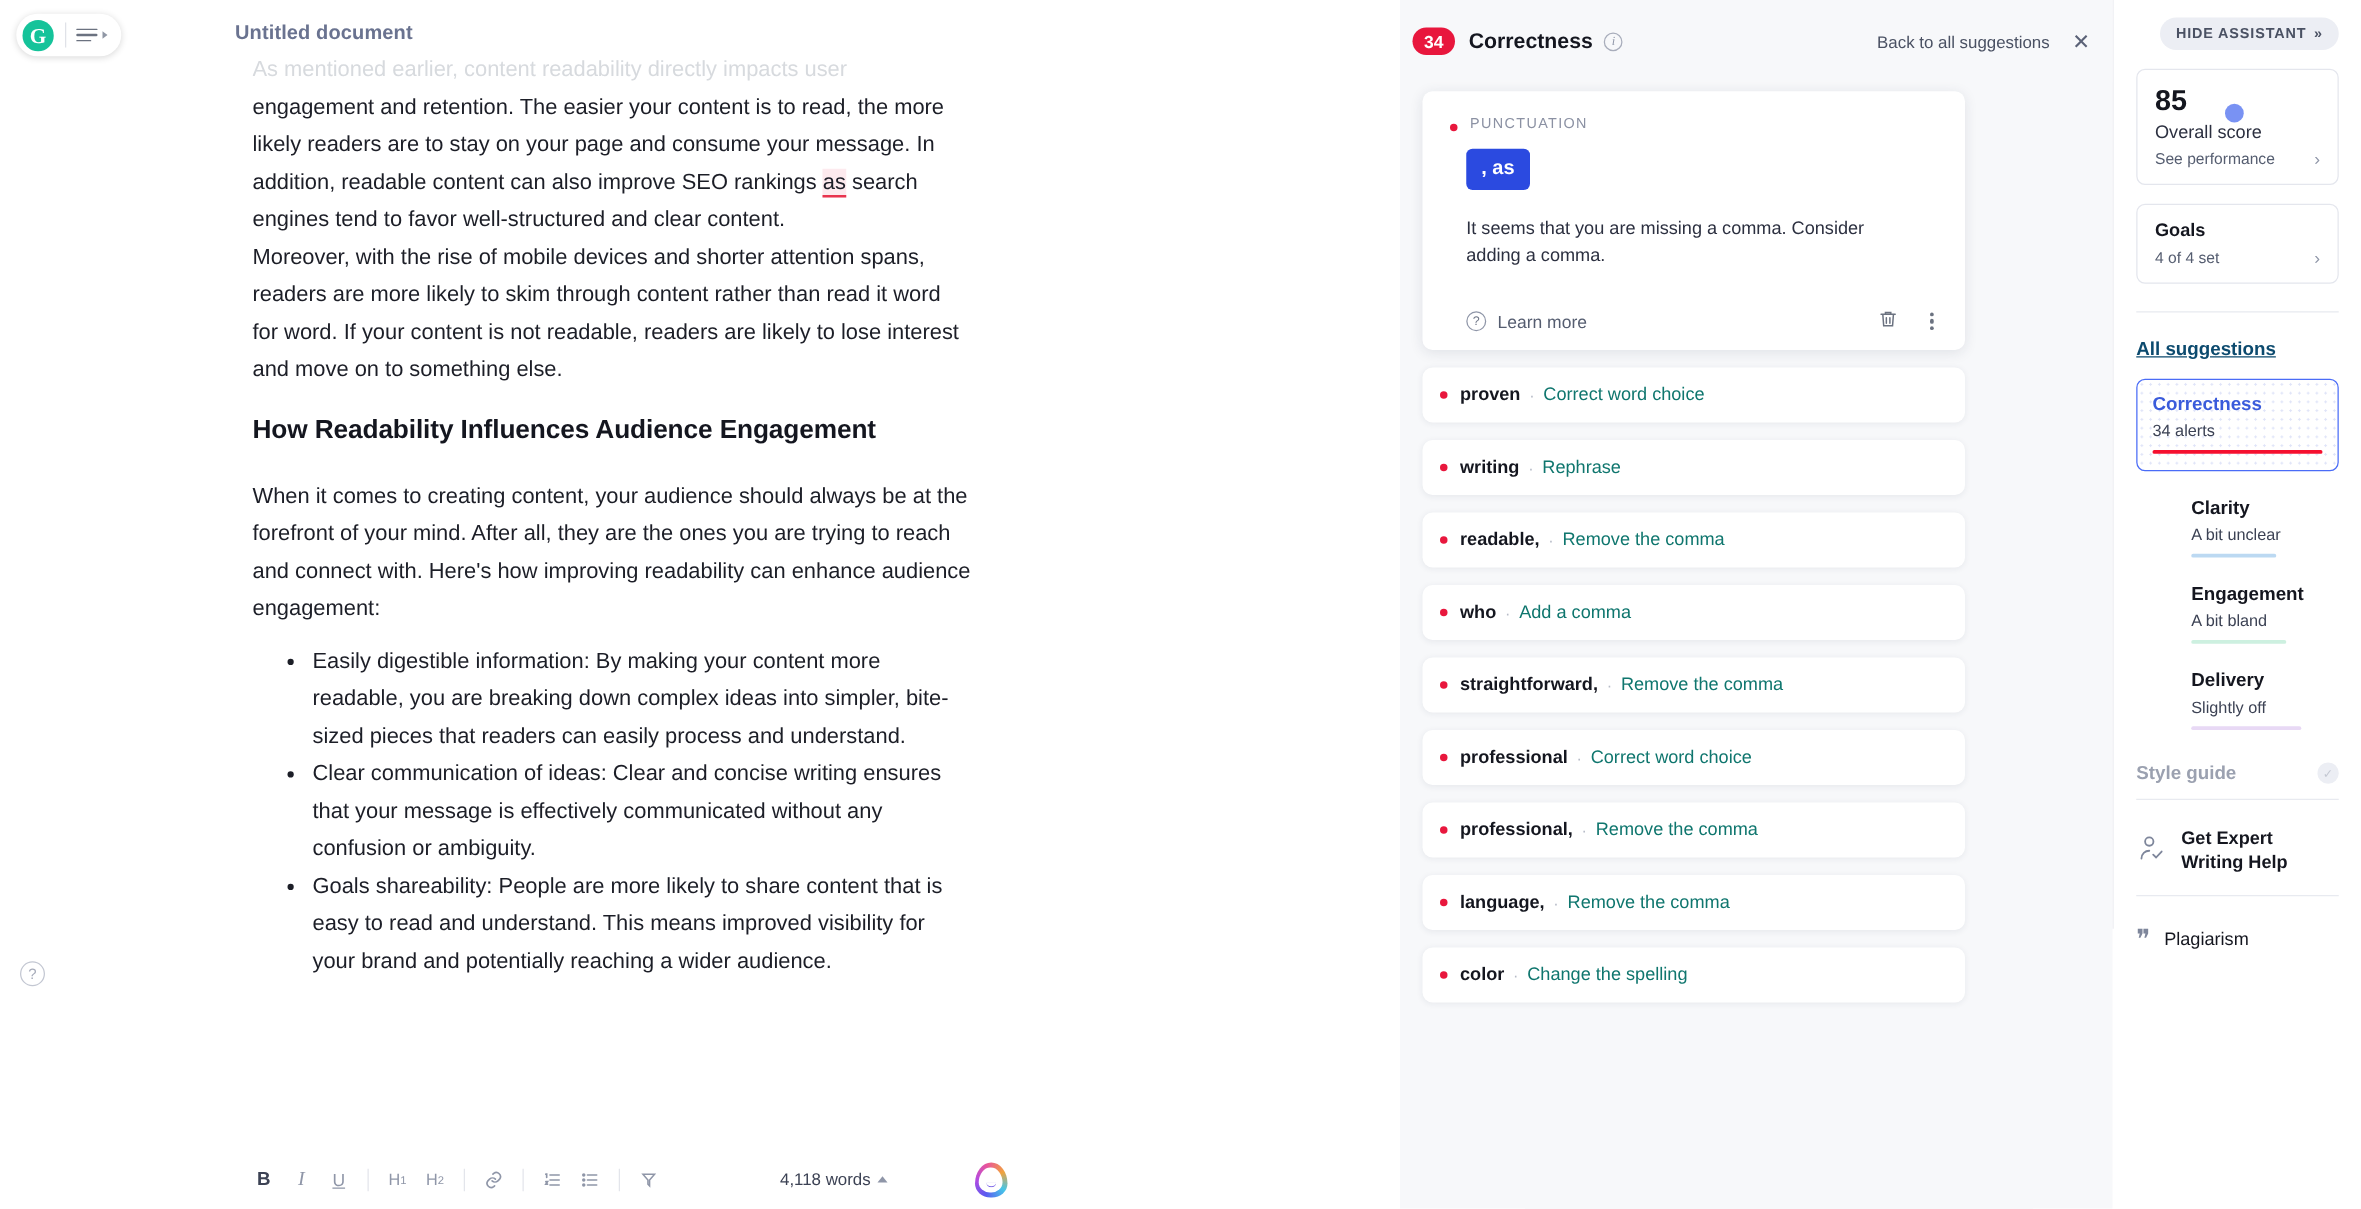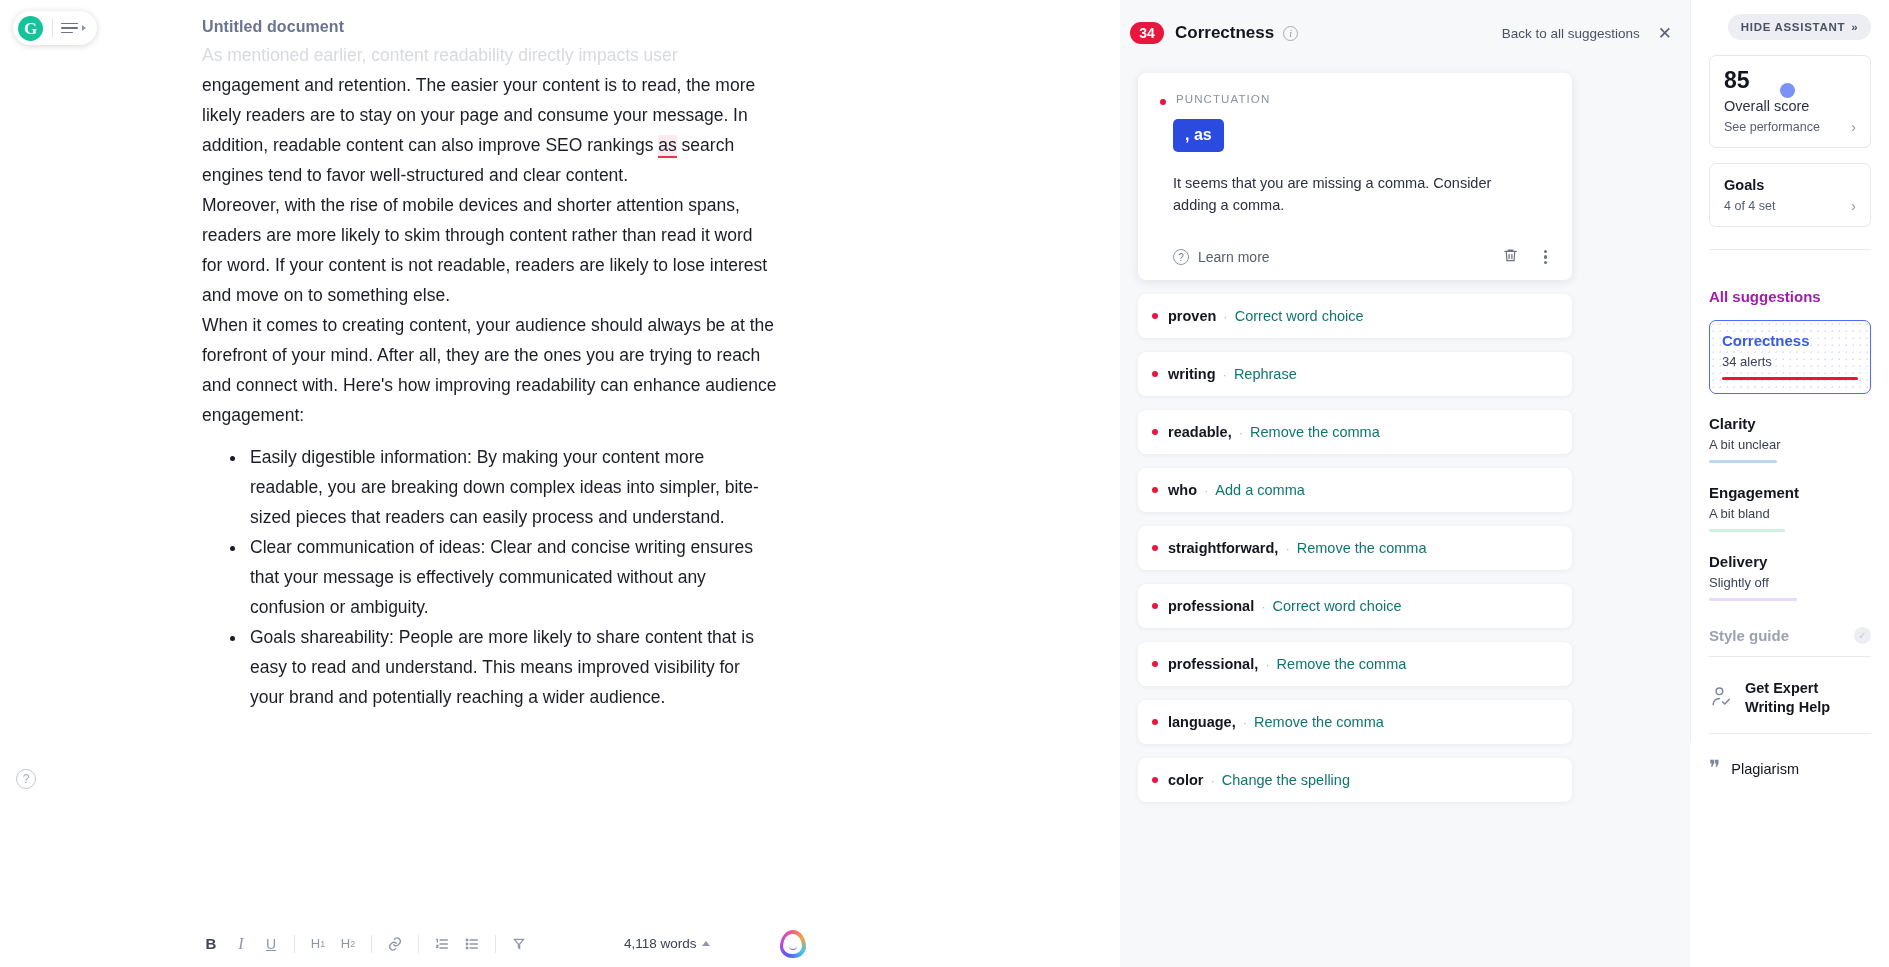--- a/index.html
+++ b/index.html
@@ -41,21 +41,21 @@
   .hamburger i { display: block; width: 17px; height: 1.6px; background: #6b7280; border-radius: 1px; }
   .hamburger i:nth-child(3) { width: 12px; }
   .pill-caret {
     margin-left: 4px;
     border-left: 4px solid #9097a5;
     border-top: 3px solid transparent;
     border-bottom: 3px solid transparent;
   }
 
   .doc-title {
-    position: absolute; left: 202px; top: 18px;
+    position: absolute; left: 188px; top: 18px;
     font-size: 16px; font-weight: bold; color: #6a7390;
     letter-spacing: .1px;
   }
 
   .doc-body {
     position: absolute; left: 202px; top: 40px;
     width: 575px;
     font-size: 17.5px; line-height: 30px; color: #1c1e27;
   }
   .faded-line {
@@ -322,36 +322,36 @@
     position: relative;
   }
   .bulb::after {
     content: "";
     position: absolute; bottom: -4px; left: 5.5px;
     width: 8px; height: 2.5px; border-radius: 1px;
     background: #15c39a;
   }
 
   .side-rule { height: 1px; background: #e8eaf0; margin: 22px 0 0 0; }
-  .all-sugg { font-size: 15px; font-weight: bold; color: #a21caf; margin-top: 38px; }
+  .all-sugg { font-size: 15px; font-weight: bold; color: #0c4a6e; margin-top: 21px; text-decoration: underline; }
 
   .cat-card {
     margin-top: 15px;
     border: 1.3px solid #4a6cf7;
     border-radius: 7px;
     padding: 11px 12px 13px 12px;
     background-image: radial-gradient(#dfe4f8 1px, transparent 1px);
     background-size: 7px 7px;
     cursor: pointer;
   }
   .cat-card .c-name { font-size: 15px; font-weight: bold; color: #3a5bdb; }
   .c-name { font-size: 15px; font-weight: bold; color: #14161f; }
   .c-sub { font-size: 13px; color: #3c4254; margin-top: 5px; }
   .c-bar { height: 3px; border-radius: 2px; margin-top: 8px; }
-  .cat-plain { margin-top: 21px; cursor: pointer; }
+  .cat-plain { margin-top: 21px; cursor: pointer; margin-left: 44px; }
   .cat-plain .c-bar { width: 68px; }
 
   .style-row {
     display: flex; align-items: center;
     margin-top: 26px;
     cursor: pointer;
     gap: 29px;
   }
   .style-t { font-size: 15px; font-weight: bold; color: #9ba1b0; }
   .lock-badge {
@@ -390,20 +390,21 @@
         </div>
       <div class="pill-caret"></div>
     </div>
 
     <div class="doc-title">Untitled document</div>
 
     <div class="doc-body">
       <div class="faded-line">As mentioned earlier, content readability directly impacts user</div>
       <p class="para-block"><span>engagement and retention. The easier your content is to read, the more likely readers are to stay on your page and consume your message. In addition, readable content can also improve SEO rankings </span><span class="hl-error">as</span><span> search engines tend to favor well-structured and clear content.</span></p>
       <p class="para-block">Moreover, with the rise of mobile devices and shorter attention spans, readers are more likely to skim through content rather than read it word for word. If your content is not readable, readers are likely to lose interest and move on to something else.</p>
+      <h2 class="doc-h2">How Readability Influences Audience Engagement</h2>
       <p class="para-block">When it comes to creating content, your audience should always be at the forefront of your mind. After all, they are the ones you are trying to reach and connect with. Here's how improving readability can enhance audience engagement:</p>
       <ul class="doc-ul">
         <li><b>Easily digestible information:</b><span> By making your content more readable, you are breaking down complex ideas into simpler, bite-sized pieces that readers can easily process and understand.</span></li>
         <li><b>Clear communication of ideas:</b><span> Clear and concise writing ensures that your message is effectively communicated without any confusion or ambiguity.</span></li>
         <li><b>Goals shareability:</b><span> People are more likely to share content that is easy to read and understand. This means improved visibility for your brand and potentially reaching a wider audience.</span></li>
       </ul>
     </div>
 
     <div class="help-circle">?</div>
 

